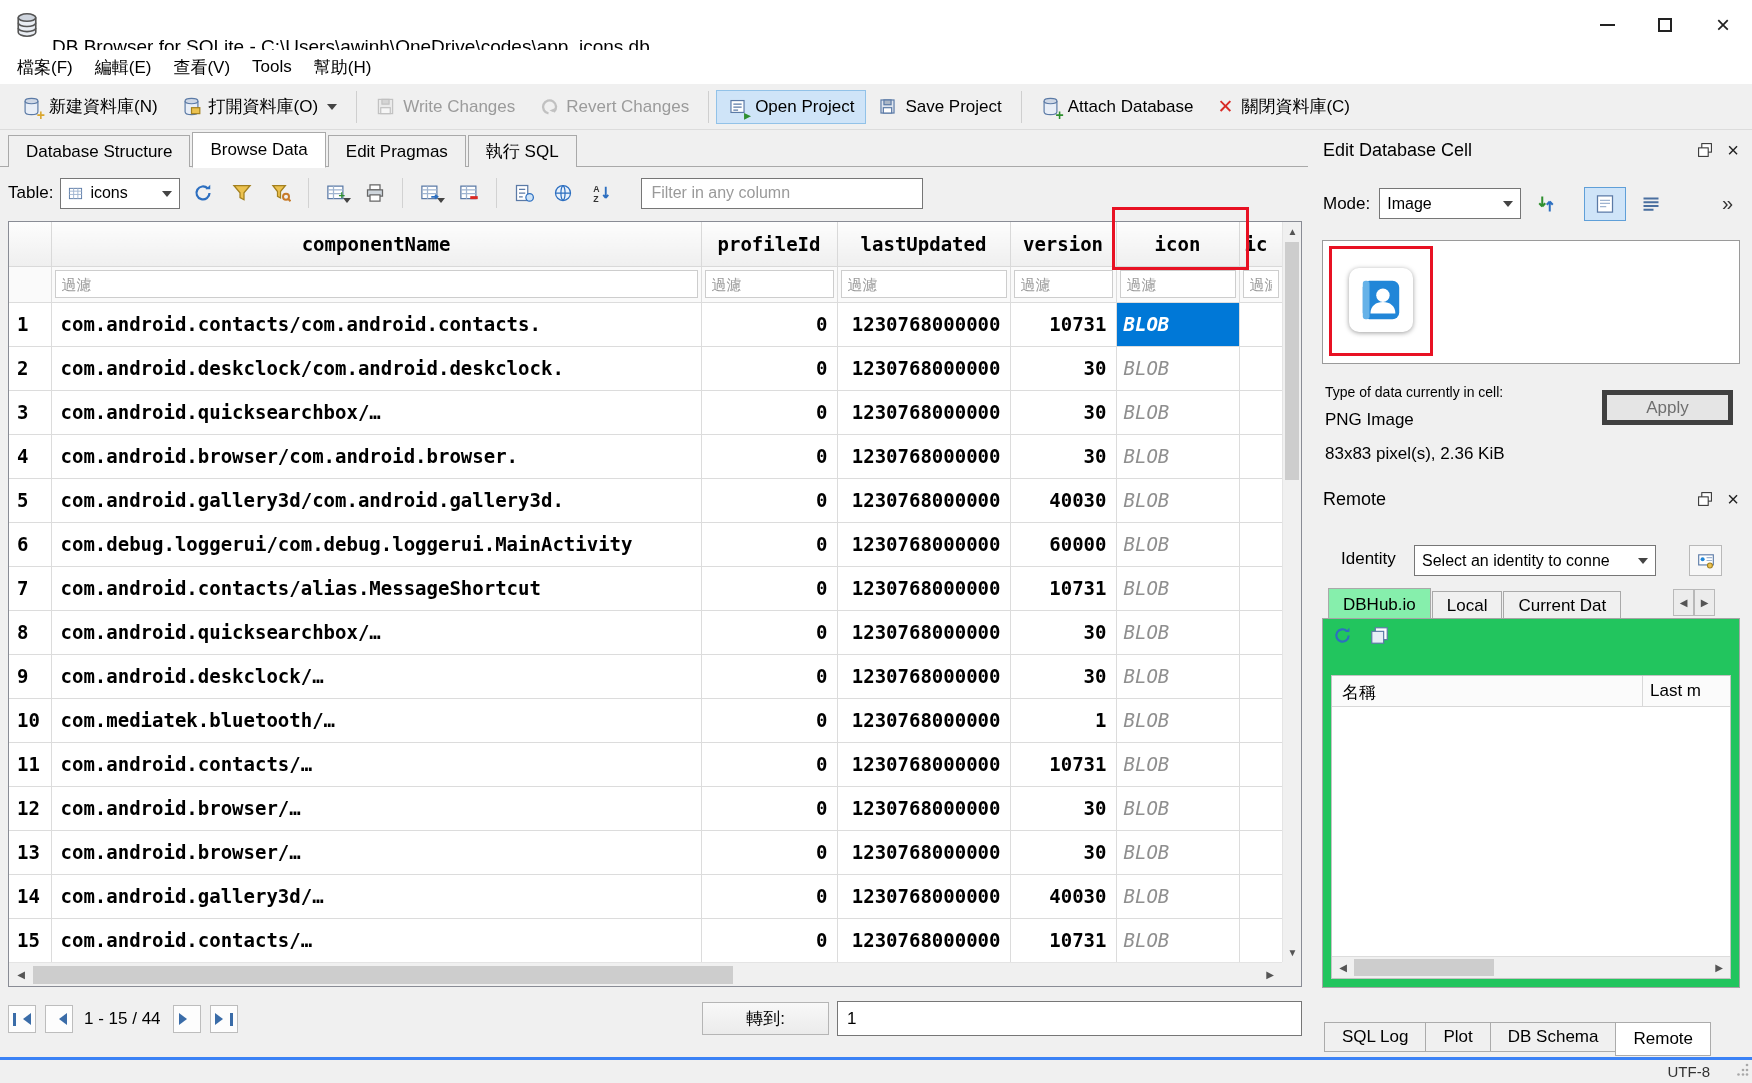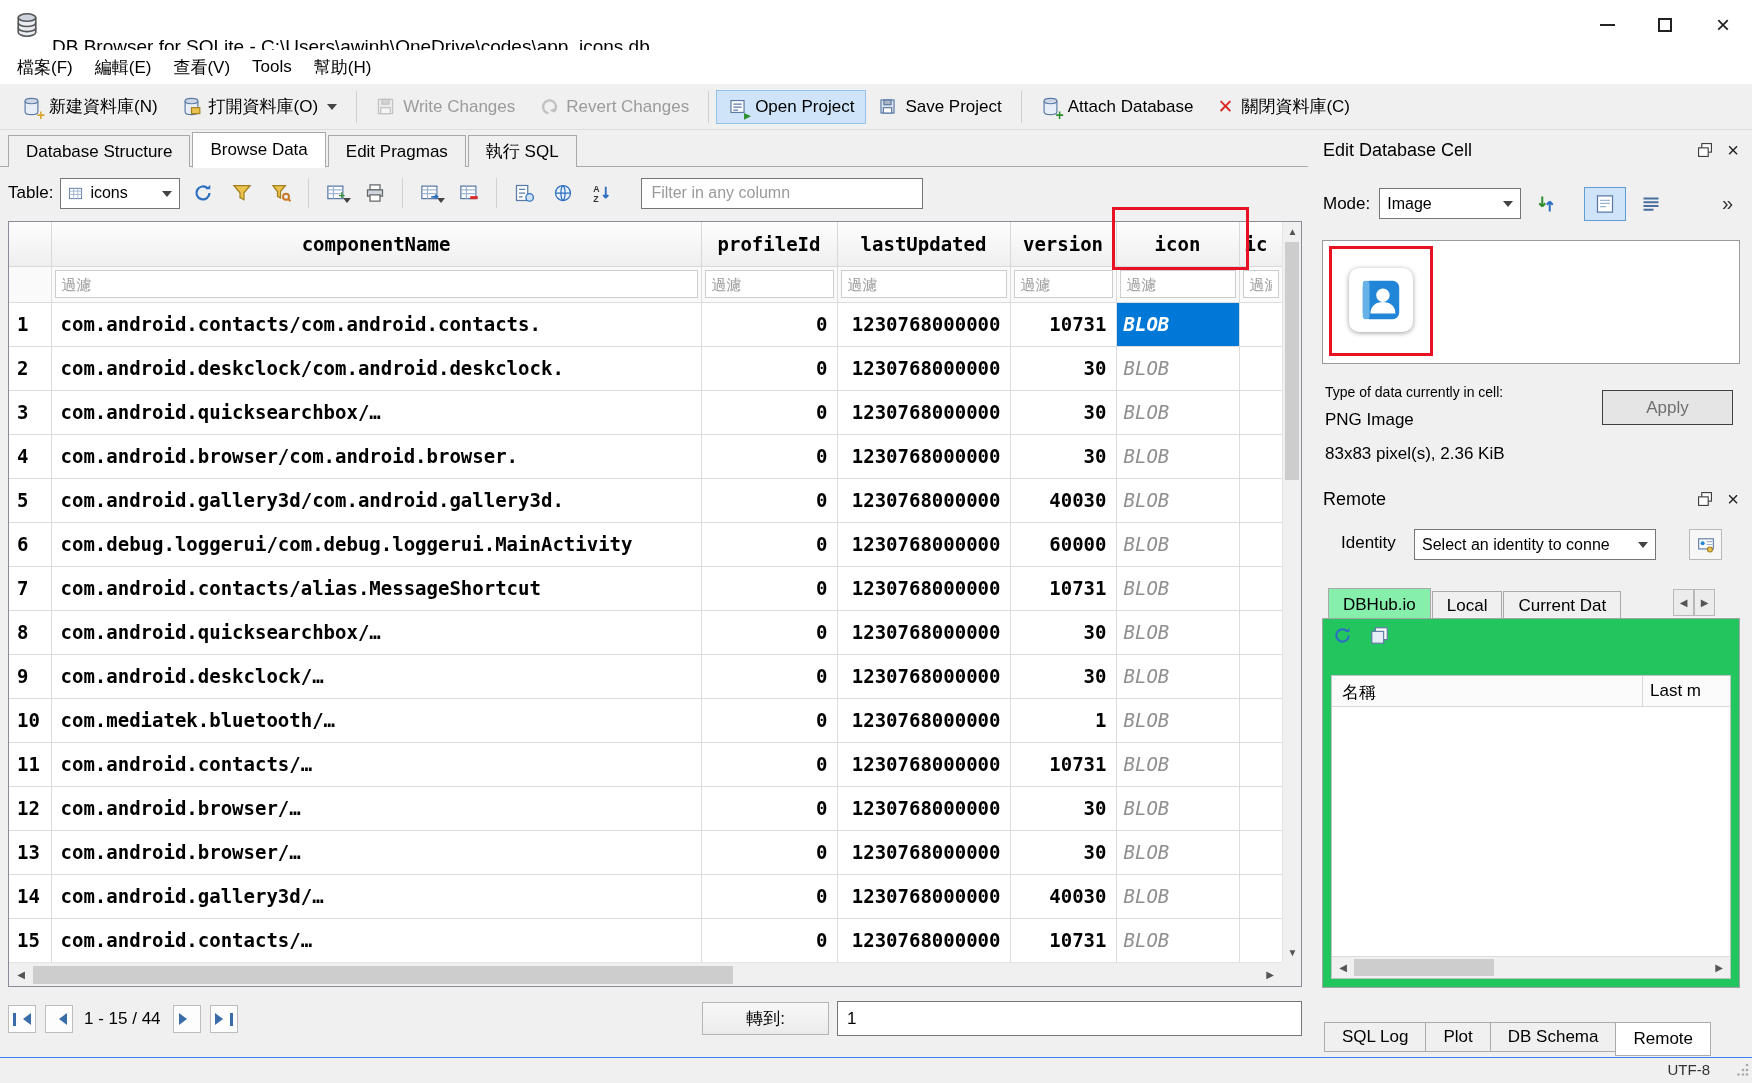--- a/index.html
+++ b/index.html
@@ -104,24 +104,24 @@
   .mini-btn { width:31px; height:31px; display:flex; align-items:center; justify-content:center; border:1px solid transparent; }
   .mini-btn.pressed { width:42px; height:34px; background:#cfe4f8; border-color:#5f9fd8; }
   .chev { margin-left:auto; margin-right:6px; font-size:20px; color:#333; }
 
   .preview { position:absolute; left:8px; top:106px; width:418px; height:124px; background:#fff; border:1px solid #9a9a9a; }
   .red-rect { position:absolute; border:3px solid #e81123; }
   .preview .red-rect { left:6px; top:5px; width:104px; height:110px; }
   .tile { position:absolute; left:26px; top:27px; width:64px; height:64px; background:#fff; border-radius:10px; box-shadow:0 1px 5px rgba(0,0,0,.38); display:flex; align-items:center; justify-content:center; }
   .cell-type-caption { position:absolute; left:11px; top:250px; font-size:14px; }
   .cell-type-value { position:absolute; left:11px; top:276px; font-size:17px; }
-  .apply-btn { position:absolute; right:15px; top:256px; width:131px; height:35px; background:#e5e5e5; border:1px solid #404040; color:#6f6f6f; font-size:17px; display:flex; align-items:center; justify-content:center; }
+  .apply-btn { position:absolute; right:15px; top:256px; width:131px; height:35px; background:#e5e5e5; border:5px solid #404040; color:#6f6f6f; font-size:17px; display:flex; align-items:center; justify-content:center; }
   .cell-size-info { position:absolute; left:11px; top:310px; font-size:17px; }
 
-  .identity-row { position:absolute; left:0; right:0; top:44px; height:34px;text-decoration:underline; }
+  .identity-row { position:absolute; left:0; right:0; top:60px; height:34px;text-decoration:underline; }
   .identity-label { position:absolute; left:27px; top:6px; font-size:17px; }
   .identity-combo { position:absolute; left:100px; top:2px; width:242px; }
   .identity-combo .val { width:196px; overflow:hidden; white-space:nowrap; }
   .cert-btn { position:absolute; right:26px; top:2px; width:33px; height:31px; border:1px solid #b9b9b9; background:#f7f7f7; display:flex; align-items:center; justify-content:center; }
 
   .r-tabs { position:absolute; left:14px; top:104px; height:32px; display:flex; align-items:flex-end; }
   .r-tab { height:28px; padding:0 14px; display:flex; align-items:center; font-size:17px; background:#f0f0f0; border:1px solid #a9a9a9; border-bottom:none; margin-right:1px; white-space:nowrap; }
   .r-tab.active { height:32px; background:#86efac; margin-bottom:-1px; }
   .r-tab.cut { max-width:123px; overflow:hidden; }
   .tab-arrows { position:absolute; left:359px; top:106px; display:flex; }
@@ -136,21 +136,21 @@
   .r-vline { position:absolute; left:310px; top:0; bottom:0; width:1px; background:#d8d8d8; }
   .r-hscroll { position:absolute; left:0; right:0; bottom:0; height:22px; background:#f0f0f0; border-top:1px solid #dcdcdc; }
   .r-hscroll .left { left:1px; top:0; width:20px; height:21px; }
   .r-hscroll .right { right:1px; top:0; width:20px; height:21px; }
   .r-hthumb { position:absolute; left:22px; top:2px; height:17px; width:140px; background:#cdcdcd; }
 
   
   .bottom-tabs { position:absolute; left:1324px; top:1022px; height:34px; display:flex; align-items:flex-start; }
   .btab { height:30px; padding:0 17px; display:flex; align-items:center; font-size:17px; background:#f0f0f0; border:1px solid #ababab; margin-right:-1px; }
   .btab.active { height:34px; background:#fff; }
-  .statusbar { position:absolute; left:0; top:1057px; width:1752px; height:26px; background:#f0f0f0; border-top:1px solid #3b82f6; }
+  .statusbar { position:absolute; left:0; top:1057px; width:1752px; height:26px; background:#f0f0f0; border-top:3px solid #3b82f6; }
   .enc { position:absolute; right:42px; top:3px; font-size:15px; color:#333; }
   .grip { position:absolute; right:3px; bottom:3px; }
 
   .red-rect-header { position:absolute; left:1112px; top:207px; width:137px; height:63px; border:3px solid #e81123; z-index:6; }
   .arrow-glyph { font-size:10px; color:#555; }
 </style>
 </head>
 <body>
 
 <div class="titlebar">

